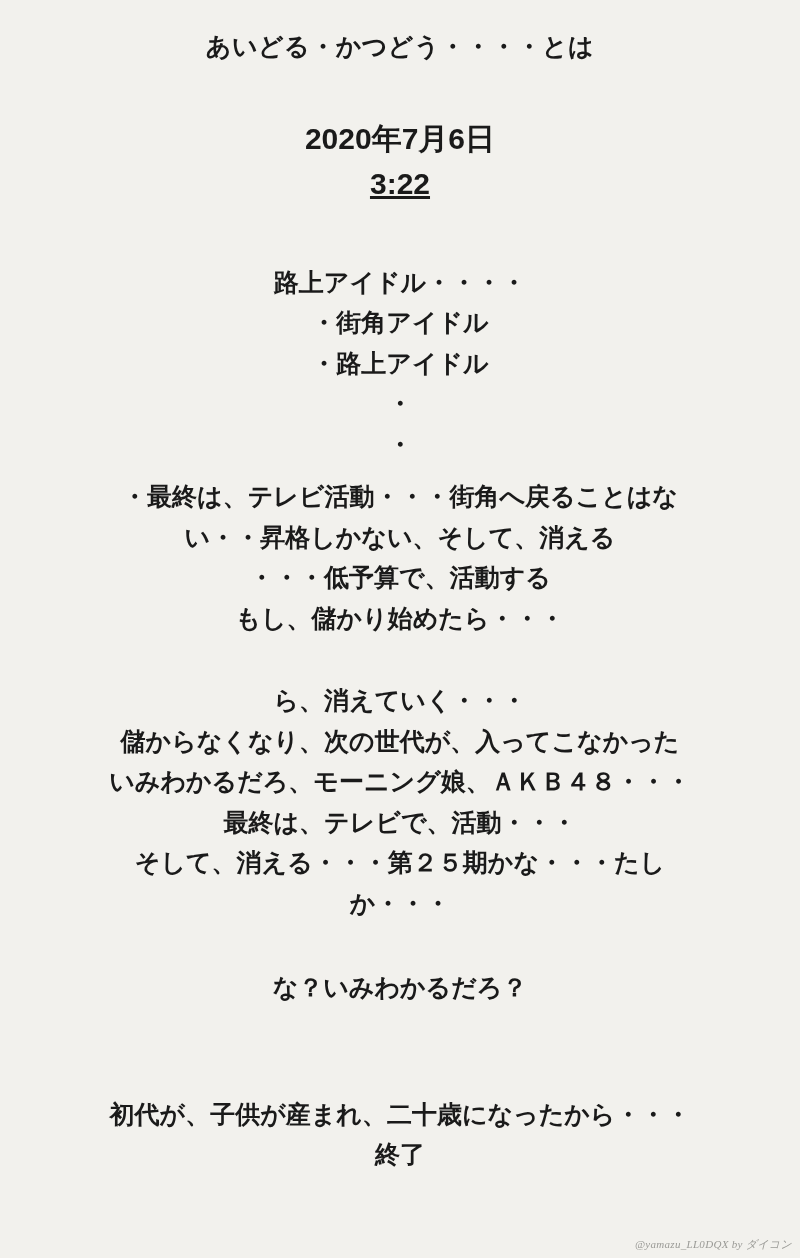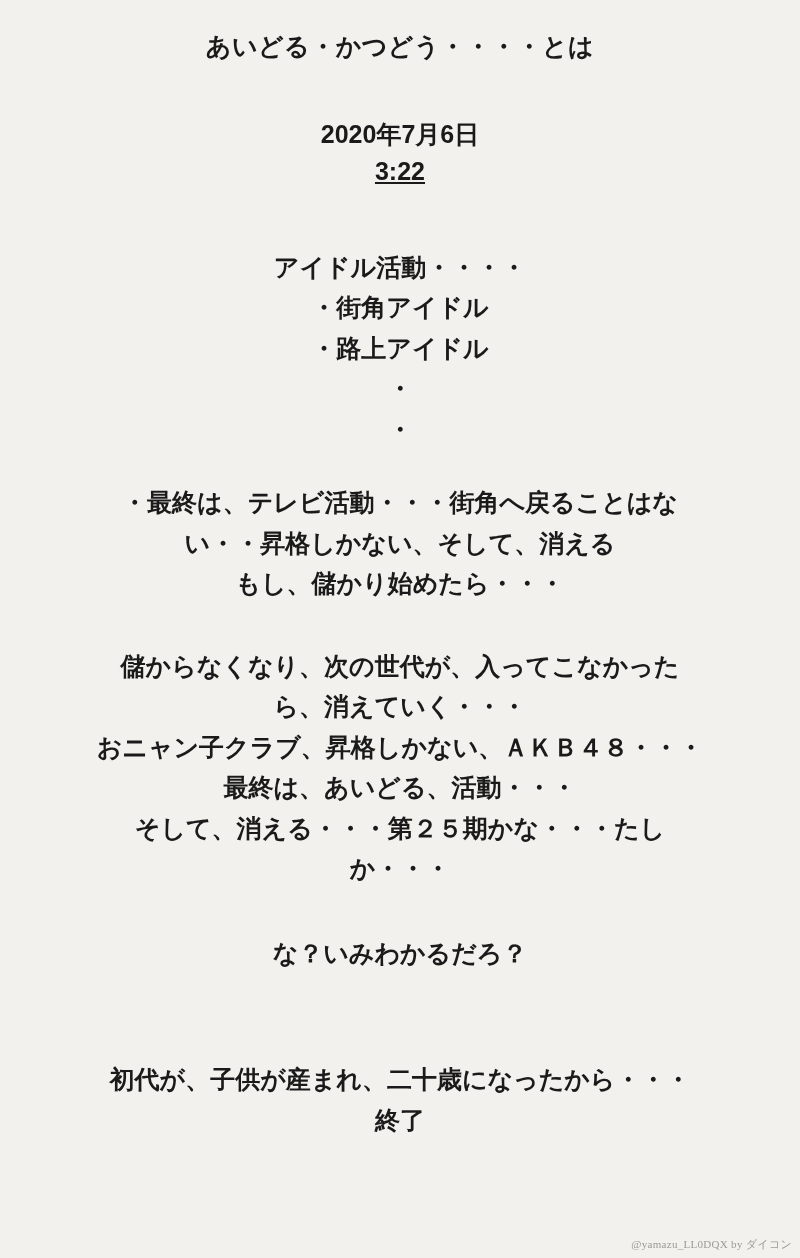--- a/index.html
+++ b/index.html
@@ -25,85 +25,87 @@
   .title {
     text-align: center;
     font-size: 25px;
     font-weight: bold;
     letter-spacing: 0.5px;
     line-height: 1.35;
     margin: 8px 0 0 0;
   }
   .datetime {
     text-align: center;
-    font-size: 25px;
+    font-size: 30px;
     font-weight: bold;
     line-height: 1.5;
     margin-top: 52px;
   }
   .datetime .time {
     display: block;
     text-decoration: underline;
   }
   .block {
     text-align: center;
     font-size: 25px;
     font-weight: bold;
     line-height: 1.62;
     margin: 0;
   }
   .block.b1 { margin-top: 56px; }
-  .block.b2 { margin-top: 33px; }
+  .block.b2 { margin-top: 12px; }
   .block.b3 { margin-top: 42px; }
   .block.b4 { margin-top: 86px; }
   .block.b5 { margin-top: 44px; }
   .block p {
     margin: 0;
   }
   .watermark {
     position: absolute;
     right: 8px;
     bottom: 6px;
     font-size: 11px;
     color: #9a9a96;
+    font-style: italic;
     font-family: "Liberation Serif", "DejaVu Serif", serif;
     letter-spacing: 0.3px;
   }
 </style>
 </head>
 <body>
 
 <div class="page">
 
   <div class="title">あいどる・かつどう・・・・とは</div>
 
   <div class="datetime">
     <span>2020年7月6日</span>
     <span class="time">3:22</span>
   </div>
 
   <div class="block b1">
-    <p>アイドル活動・・・・</p>
+    <p>路上アイドル・・・・</p>
     <p>・街角アイドル</p>
     <p>・路上アイドル</p>
     <p>・</p>
     <p>・</p>
   </div>
 
   <div class="block b2">
     <p>・最終は、テレビ活動・・・街角へ戻ることはな</p>
     <p>い・・昇格しかない、そして、消える</p>
+    <p>・・・低予算で、活動する</p>
     <p>もし、儲かり始めたら・・・</p>
   </div>
 
   <div class="block b3">
+    <p>ら、消えていく・・・</p>
     <p>儲からなくなり、次の世代が、入ってこなかった</p>
-    <p>ら、消えていく・・・</p>
-    <p>おニャン子クラブ、昇格しかない、ＡＫＢ４８・・・</p>
-    <p>最終は、あいどる、活動・・・</p>
+    <p>いみわかるだろ、モーニング娘、ＡＫＢ４８・・・</p>
+    <p>最終は、テレビで、活動・・・</p>
     <p>そして、消える・・・第２５期かな・・・たし</p>
     <p>か・・・</p>
   </div>
 
   <div class="block b5">
     <p>な？いみわかるだろ？</p>
   </div>
 
   <div class="block b4">
     <p>初代が、子供が産まれ、二十歳になったから・・・</p>

